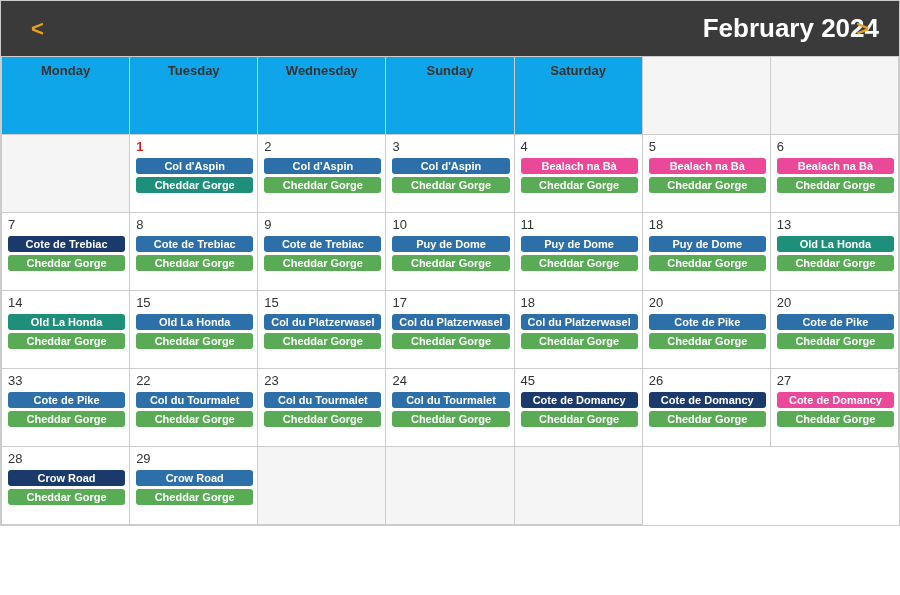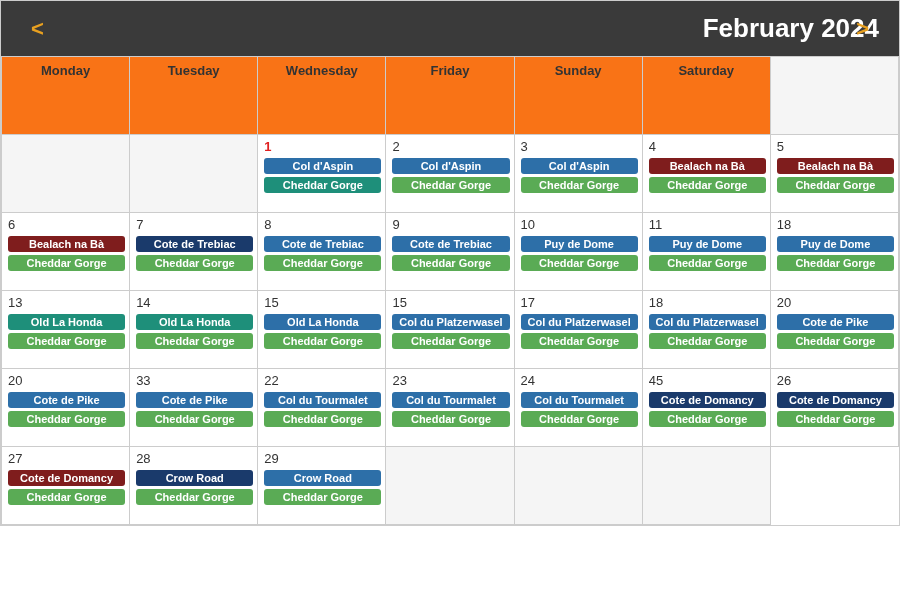--- a/index.html
+++ b/index.html
@@ -42,21 +42,21 @@
     .nav-btn-next { right: 30px; }
     
     .calendar-grid {
       display: grid;
       grid-template-columns: repeat(7, 1fr);
       border-left: 1px solid #ccc;
       border-top: 1px solid #ccc;
     }
     
     .day-header {
-      background: #f97316;
+      background: #0ea5e9;
       text-align: center;
       padding: 6px 0;
       font-size: 13px;
       font-weight: 600;
       color: #333;
       border-right: 1px solid #ccc;
       border-bottom: 1px solid #ccc;
     }
     
     .day-cell {
@@ -91,37 +91,36 @@
       color: #fff;
       margin-bottom: 3px;
       text-align: center;
       cursor: pointer;
     }
     
     .event-blue { background: #2d6fa8; }
     .event-teal { background: #1e8f7a; }
     .event-green { background: #5aab55; }
     .event-dark-blue { background: #1a3a6b; }
-    .event-mid-blue { background: #7f1d1d; }
+    .event-mid-blue { background: #ec4899; }
   </style>
 </head>
 <body>
 
 <div class="calendar-wrapper">
   <div class="calendar-header">
     <button class="nav-btn nav-btn-prev">&lt;</button>
     <span class="calendar-header-title">February 2024</span>
     <button class="nav-btn nav-btn-next">&gt;</button>
   </div>
 
   <div class="calendar-grid" id="calendar-grid">
   <div class="day-header">Monday</div>
       <div class="day-header">Tuesday</div>
       <div class="day-header">Wednesday</div>
-      <div class="day-header">Friday</div>
       <div class="day-header">Sunday</div>
       <div class="day-header">Saturday</div>
       <div class="day-cell empty"></div>
       <div class="day-cell empty"></div>
       <div class="day-cell empty"></div>
       <div class="day-cell">
         <span class="day-number red">1</span>
         <span class="event event-blue">Col d'Aspin</span>
         <span class="event event-teal">Cheddar Gorge</span>
       </div>

